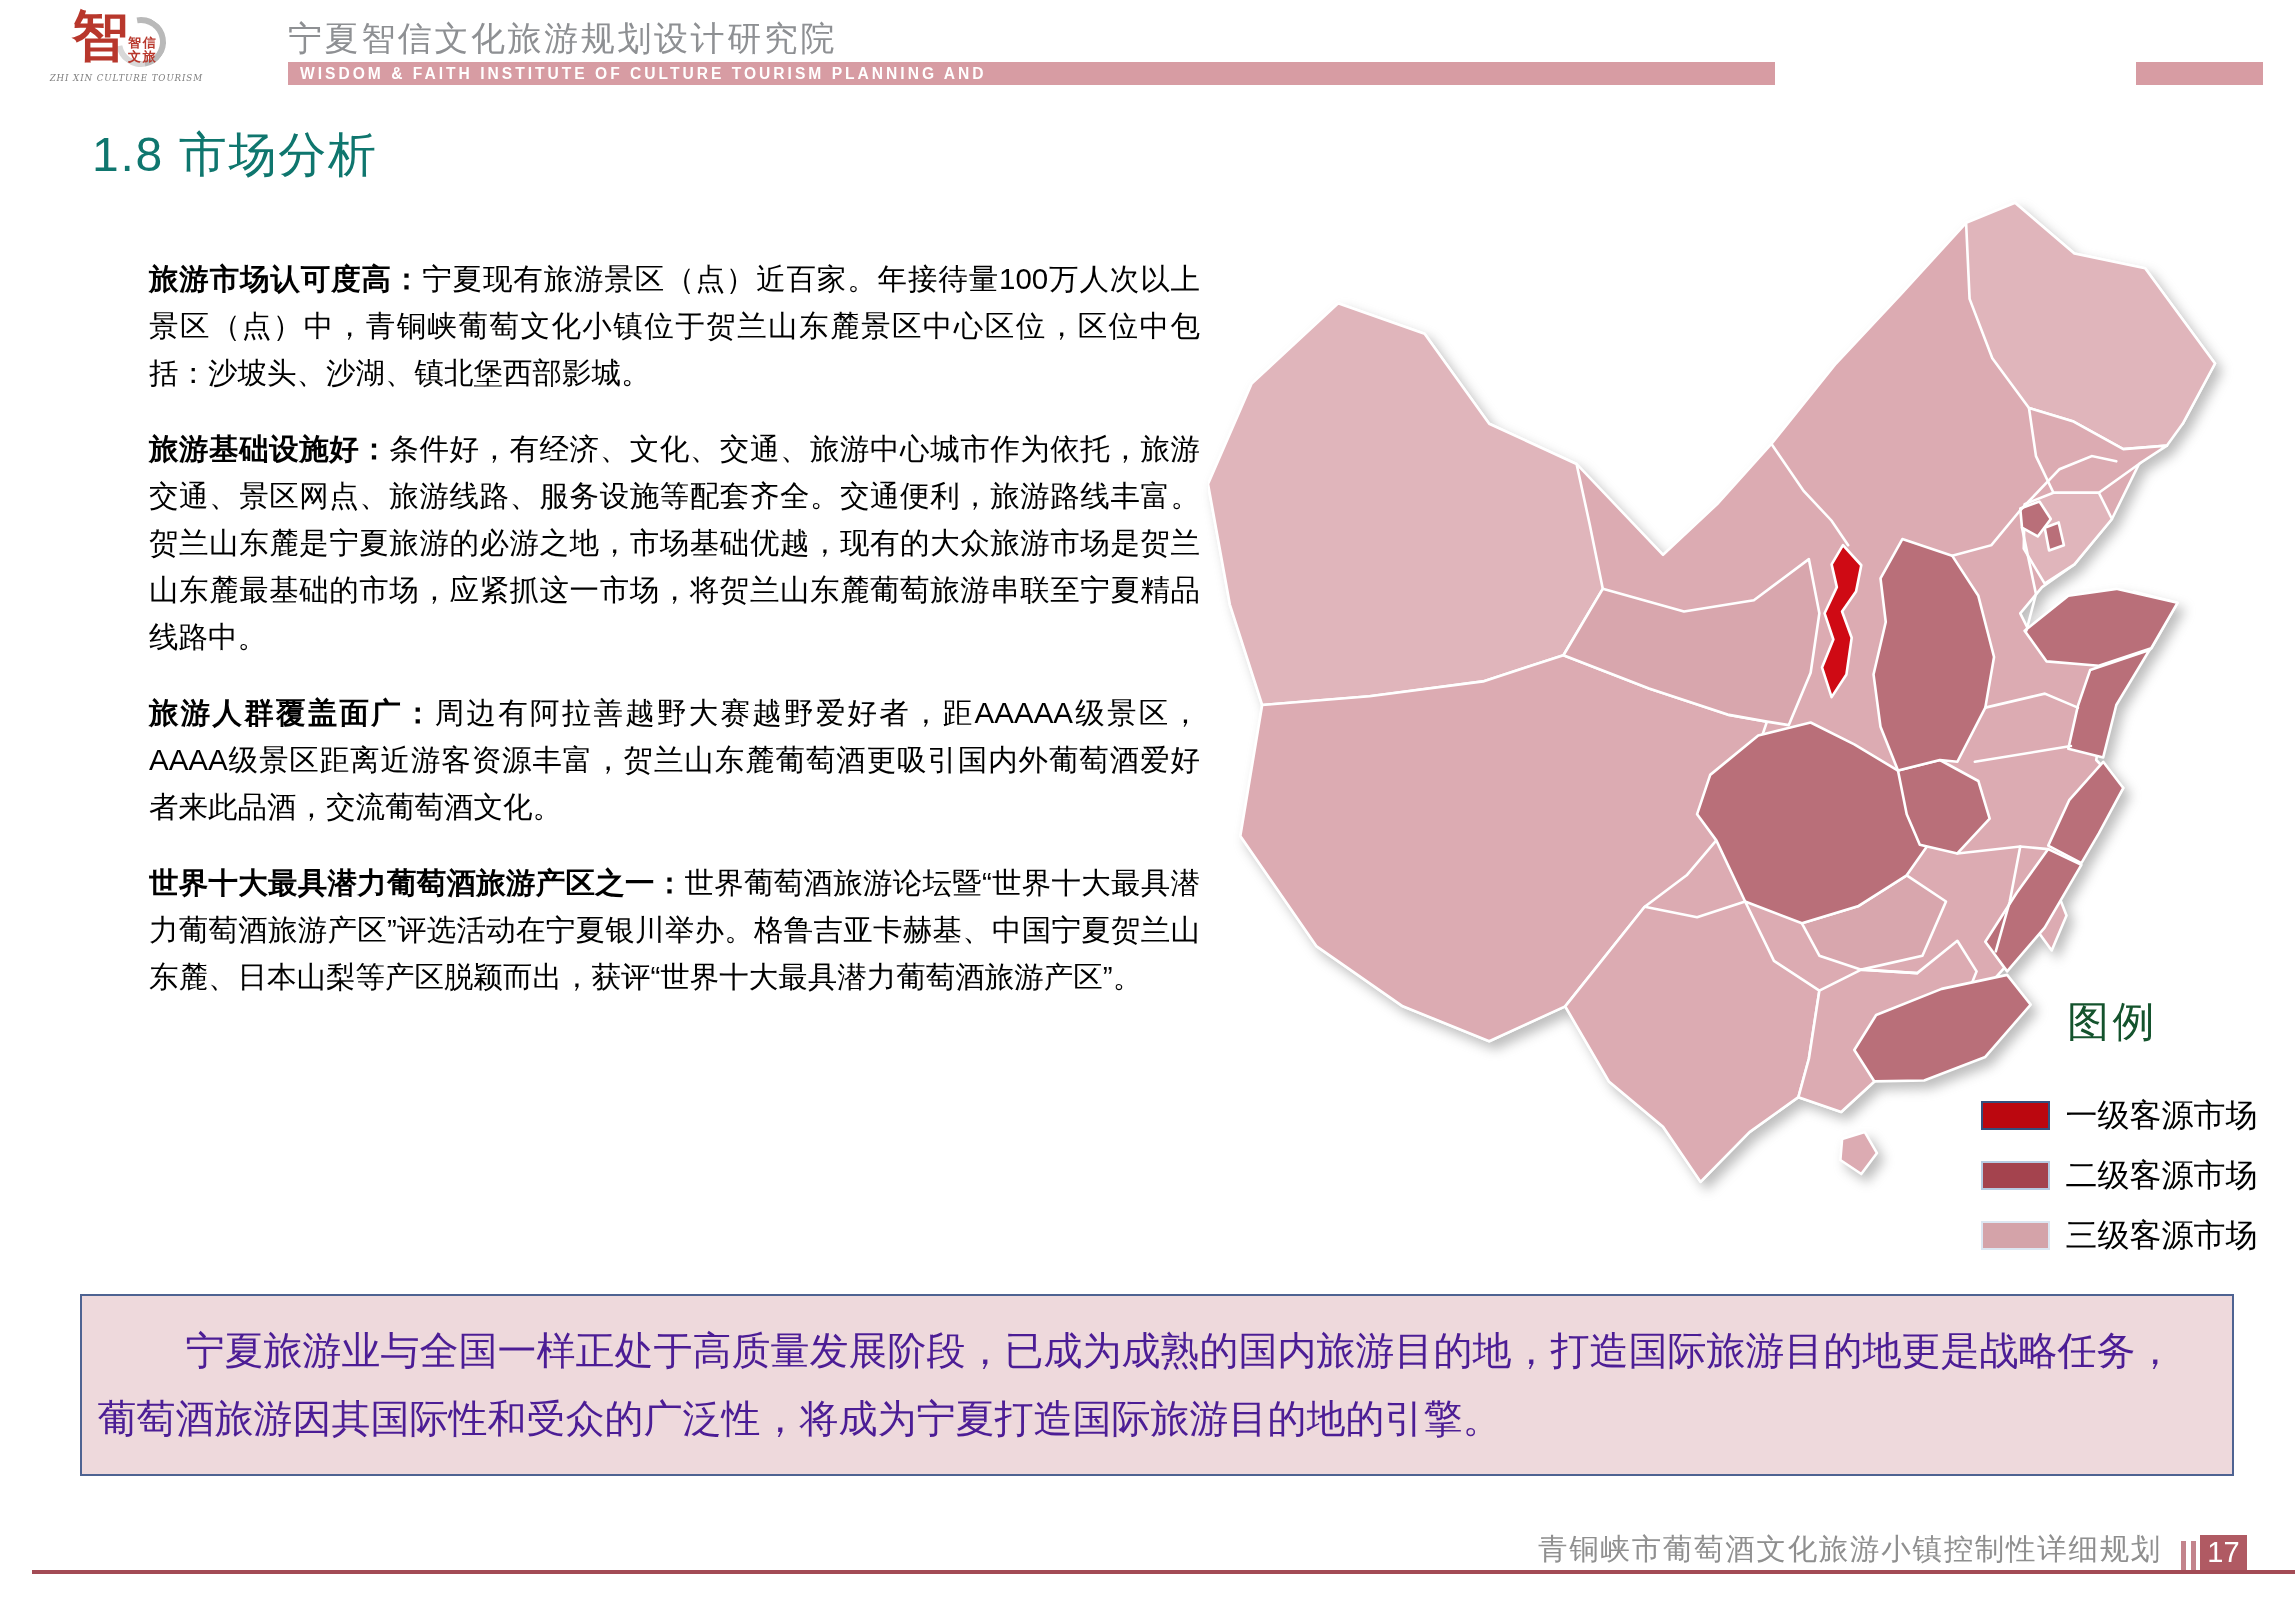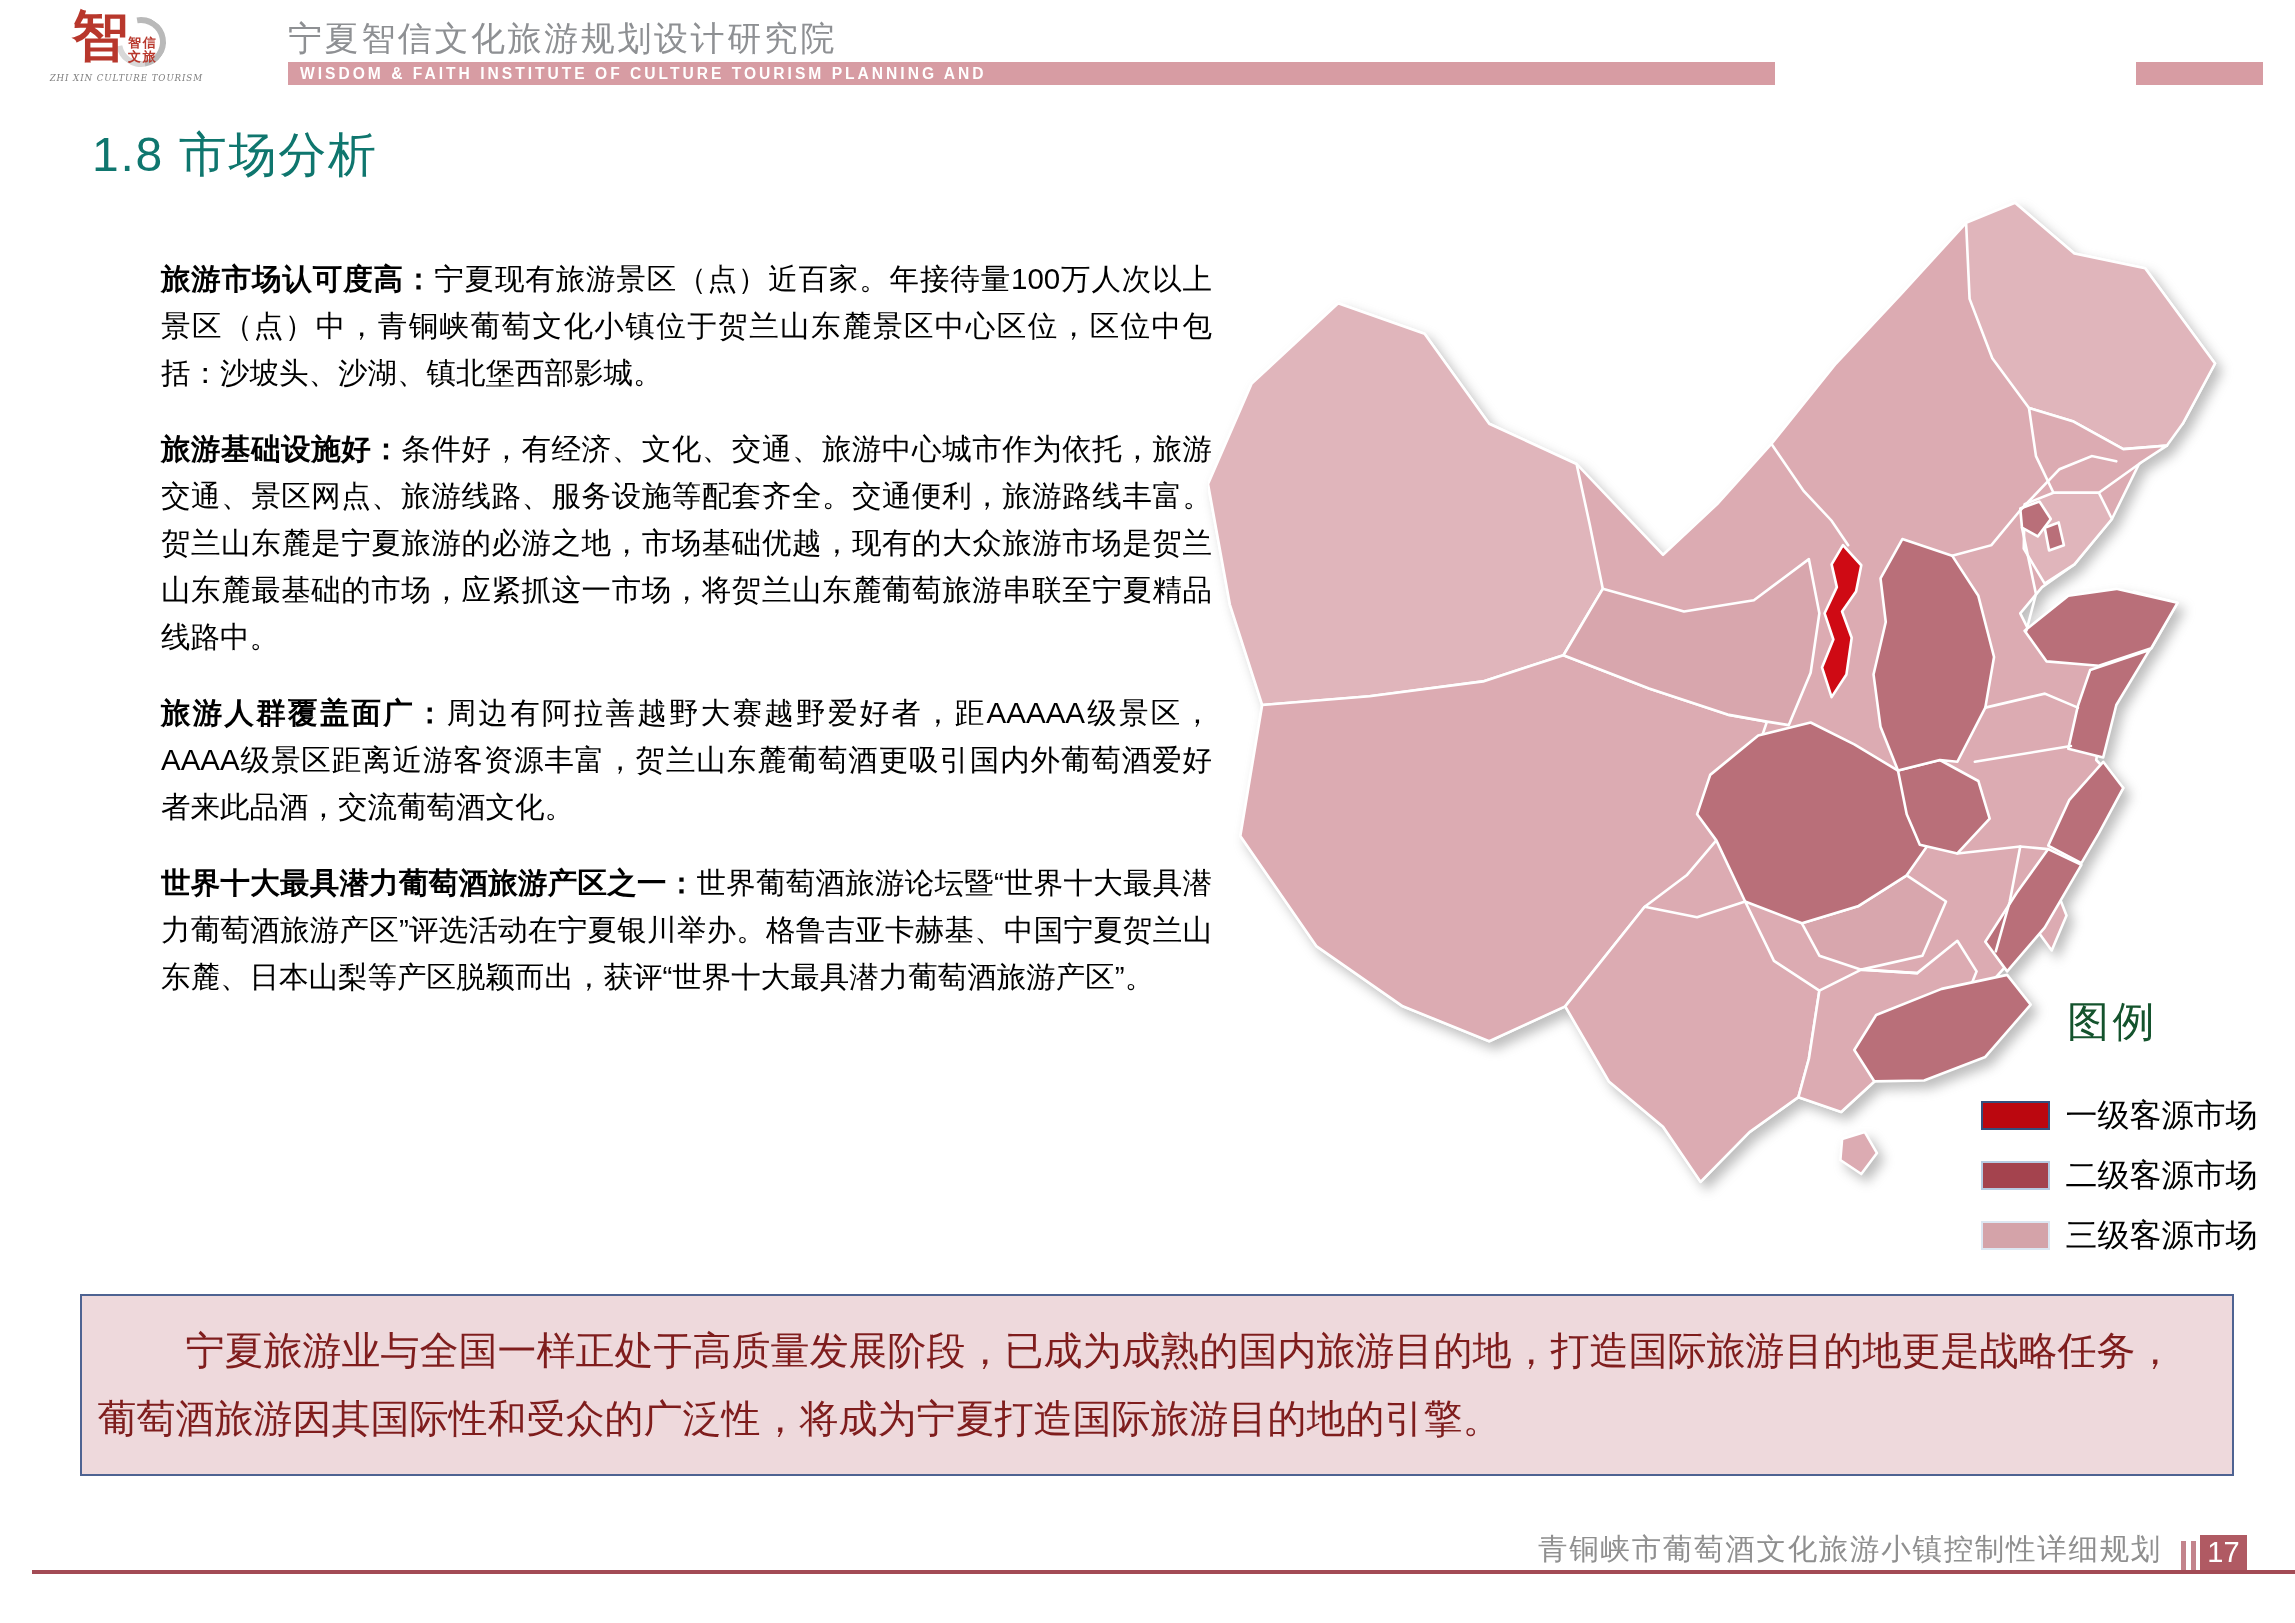--- a/index.html
+++ b/index.html
@@ -21,21 +21,21 @@
   .en-bar span{display:block;padding-left:12px;font-size:15.6px;font-weight:bold;color:#ffffff;
     letter-spacing:3px;line-height:23.4px;white-space:nowrap;border-radius:11px;}
   .chapter{position:absolute;left:1780px;top:21px;width:335px;text-align:center;}
   .chapter-cn{font-size:32px;color:var(--chapter-pink);letter-spacing:4.3px;white-space:nowrap;}
   .chapter-rule{margin-top:7px;height:2.6px;background:var(--chapter-underline);}
   .chapter-en{margin-top:3.5px;font-size:29px;color:#7c7c7c;}
   .bar-right{position:absolute;left:2136px;top:62px;width:127px;height:23.4px;background:var(--accent-pink-bar);}
   
   .page-title{position:absolute;left:92px;top:123px;font-size:48px;color:#0f766e;letter-spacing:1.7px;}
   
-  .content{position:absolute;left:161px;top:255px;width:1051px;}
+  .content{position:absolute;left:149px;top:255px;width:1051px;}
   .content p{margin:0 0 29px 0;font-size:29.5px;line-height:47px;color:#000;text-align:justify;}
   .content .lead{font-weight:bold;}
   
   .map-wrap{position:absolute;left:1208px;top:201px;width:1083px;height:1008px;}
   .map-wrap svg{width:100%;height:100%;filter:drop-shadow(6px 7.8px 6px rgba(110,110,110,.45));}
   .prov{stroke:#ffffff;stroke-width:3;stroke-linejoin:round;}
   .l3 {fill:var(--map-level3);}
   .l3a{fill:var(--map-level3-light);}
   .l3b{fill:var(--map-level3-mid);}
   .l2 {fill:var(--map-level2);}
@@ -43,21 +43,21 @@
   .bline{stroke:#ffffff;stroke-width:3;fill:none;stroke-linecap:round;}
   
   .legend-title{position:absolute;left:2067px;top:994px;font-size:42px;color:#14532d;letter-spacing:3.5px;}
   .legend{position:absolute;left:1981px;top:1076px;}
   .legend-row{display:flex;align-items:center;height:41px;margin-top:19px;}
   .swatch{width:69px;height:29.5px;border:2.6px solid #000;box-sizing:border-box;margin-right:15.6px;flex:none;}
   .legend-label{font-size:32px;color:#000;white-space:nowrap;}
   
   .hbox{position:absolute;left:80px;top:1294px;width:2154px;height:182px;background:var(--box-bg);
     border:2.6px solid var(--box-border);box-sizing:border-box;}
-  .hbox p{margin:0;padding:21px 29.5px 0 15.6px;text-indent:88px;font-size:39px;line-height:68px;color:#7f1d1d;}
+  .hbox p{margin:0;padding:21px 29.5px 0 15.6px;text-indent:88px;font-size:39px;line-height:68px;color:#4c1d95;}
   
   .footer-line{position:absolute;left:32px;top:1570px;width:2263px;height:3.5px;background:var(--footer-line);}
   .footer{position:absolute;left:1215px;top:1534px;width:1032px;height:36px;display:flex;align-items:flex-end;justify-content:flex-end;}
   .footer-title{font-size:29.5px;color:#8f8f8f;letter-spacing:1.7px;white-space:nowrap;margin-right:19px;}
   .pbar{width:5.2px;height:29.5px;background:#c3848c;margin-right:4.3px;flex:none;}
   .page-box{width:47px;height:35px;background:var(--page-box-bg);color:#fff;font-size:29px;
     display:flex;align-items:center;justify-content:center;flex:none;}
 </style>
 </head>
 <body>

